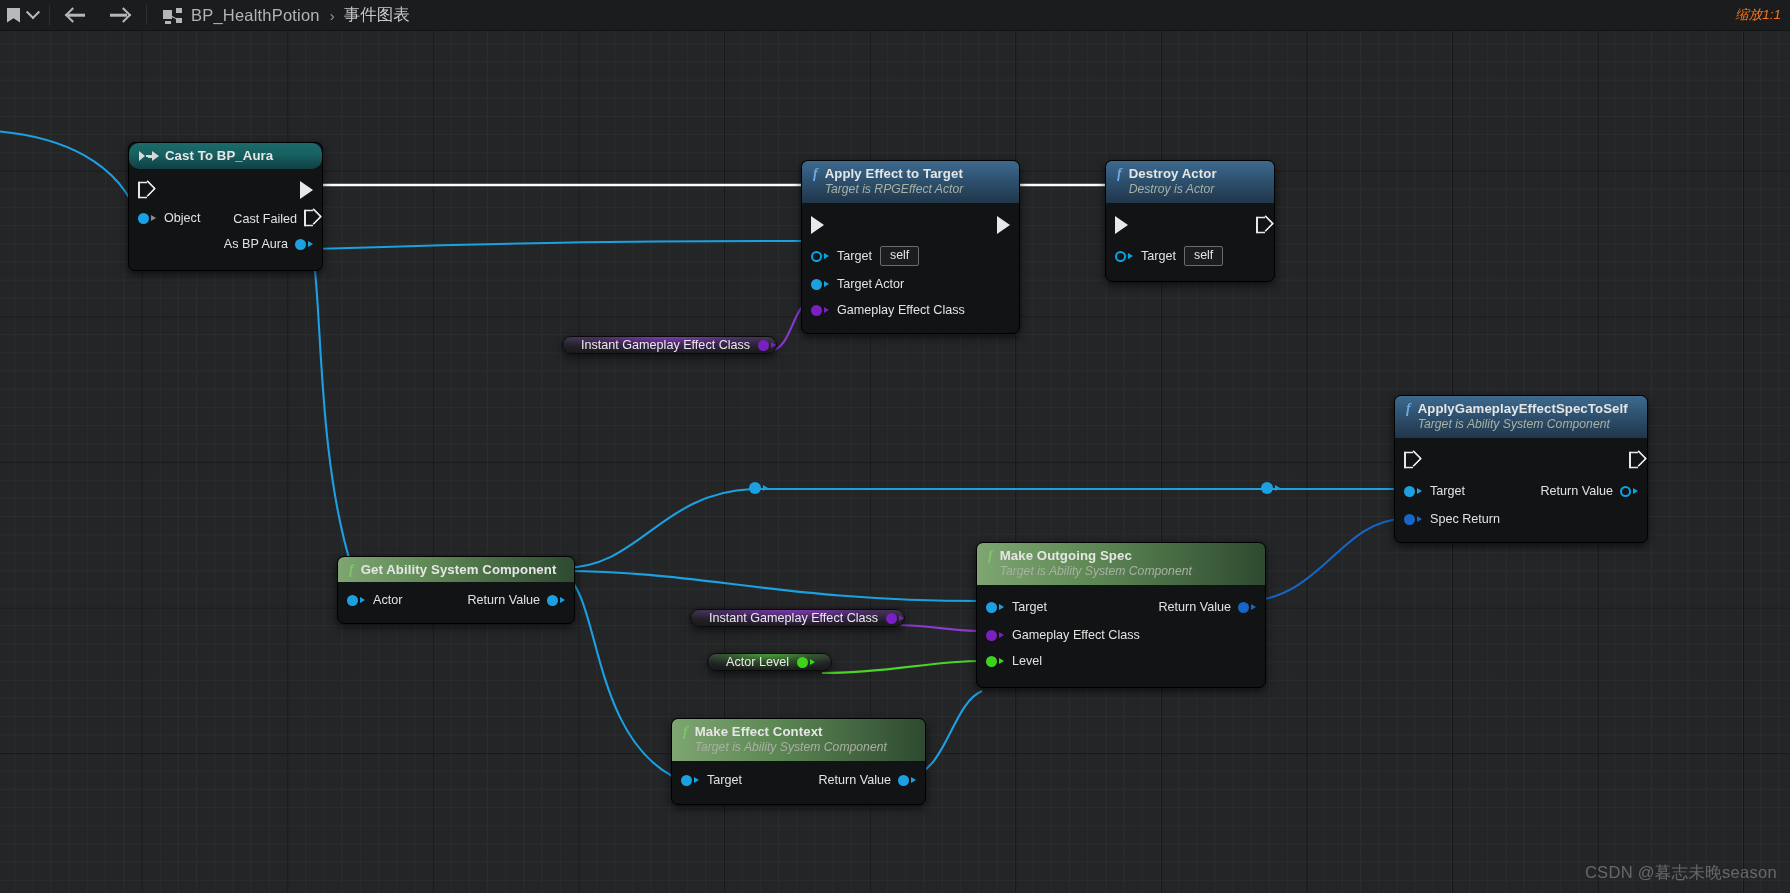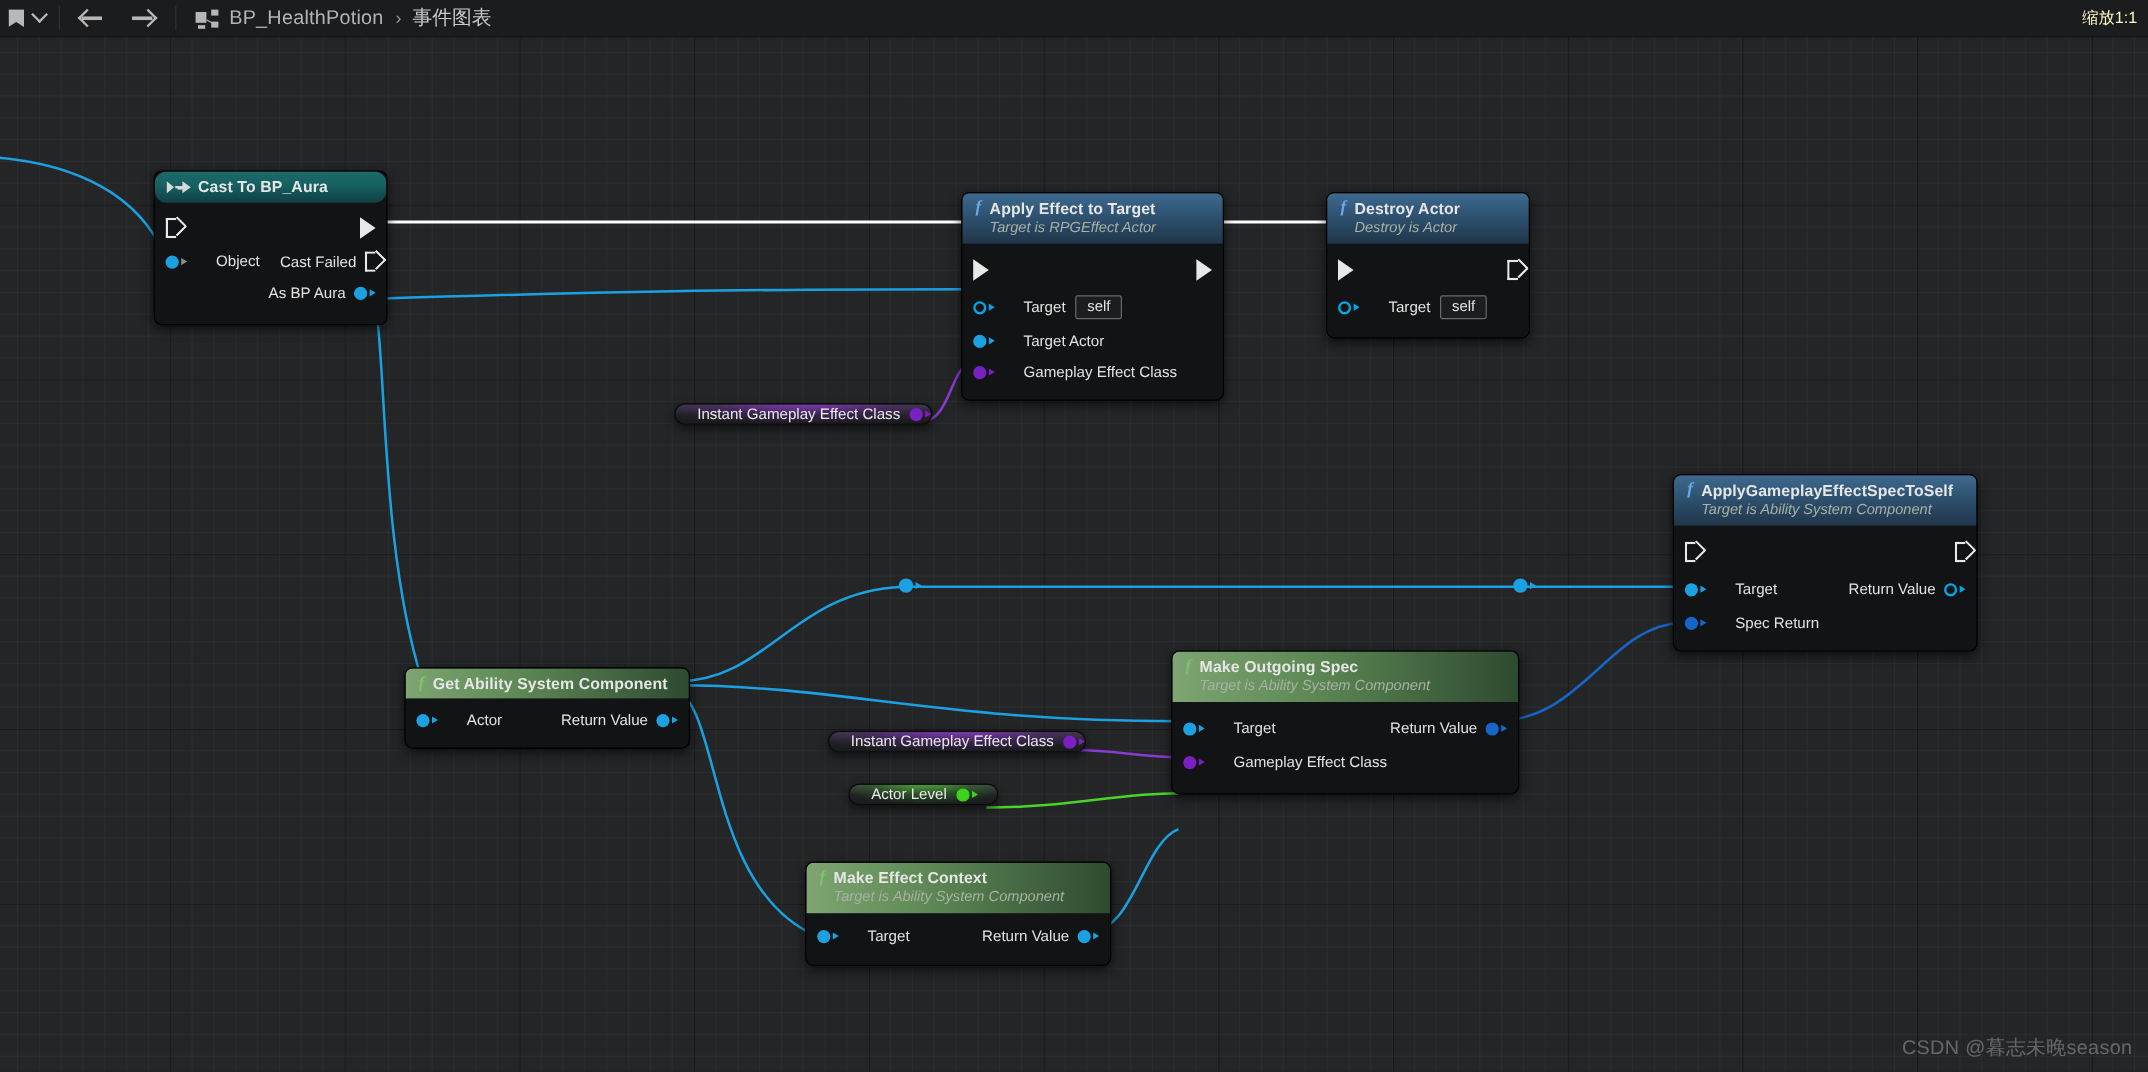--- a/index.html
+++ b/index.html
@@ -41,21 +41,21 @@
   .graph-ico i{ position:absolute; background:#b6b6b6; display:block; }
   .gi-big{ left:1px; top:3px; width:9px; height:9px; }
   .gi-s1{ left:14px; top:1px; width:6px; height:5px; }
   .gi-s2{ left:14px; top:11px; width:6px; height:5px; }
   .gi-s3{ left:3px; top:14px; width:6px; height:3px; }
   .gi-line{ position:absolute; left:10px; top:9px; width:6px; height:1px; background:#8a8a8a; transform:rotate(28deg); transform-origin:left center;}
   #bc-title{ color:#b4b4b4; font-size:16.5px; letter-spacing:.2px; }
   #bc-sep{ color:#9a9a9a; font-size:15px; margin:0 9px 0 10px; font-weight:300; }
   #bc-graph{ color:#c9c9c9; font-size:16.5px; }
   #zoom-label{ position:absolute; right:9px; top:50%; transform:translateY(-50%);
-     color:#fef9c3; font-size:13.5px; }
+     color:#f97316; font-size:13.5px;font-style:italic; }
 
   
   #canvas{
     position:absolute; left:0; top:31px; width:1790px; height:862px;
     background-color:#242527;
     background-image:
       linear-gradient(to right, rgba(255,255,255,.030) 1px, transparent 1px),
       linear-gradient(to bottom, rgba(255,255,255,.030) 1px, transparent 1px),
       linear-gradient(to right, rgba(0,0,0,.45) 1px, transparent 1px),
       linear-gradient(to bottom, rgba(0,0,0,.45) 1px, transparent 1px);
@@ -100,21 +100,21 @@
   .node-body{ position:relative; padding:6px 0 10px 0; }
 
   
   .pinrow{ position:relative; height:26px; display:flex; align-items:center; }
   .pin-l{ position:absolute; left:9px; top:50%; transform:translateY(-50%); display:flex; align-items:center;}
   .pin-r{ position:absolute; right:9px; top:50%; transform:translateY(-50%); display:flex; align-items:center;}
   .pdot{ width:11px; height:11px; border-radius:50%; flex:none; }
   .pdot.hollow{ background:transparent; border:2.4px solid #00a6e8; width:11px;height:11px;}
   .parrow{ width:0;height:0;border-left:5px solid #8d8d8d;border-top:3.5px solid transparent;border-bottom:3.5px solid transparent; margin-left:2px;}
   .plabel{ color:#e2e2e2; font-size:12.6px; white-space:nowrap;}
-  .pin-l .plabel{ margin-left:24px; }
+  .pin-l .plabel{ margin-left:8px; }
   .pin-r .plabel{ margin-right:7px; }
   .exec{ width:0;height:0; border-left:13px solid #e8e8e8; border-top:9px solid transparent; border-bottom:9px solid transparent; }
   .exec.empty{ width:9px; height:17px; border:none; position:relative;}
   .exec.empty::before{
      content:""; position:absolute; inset:0;
      border-left:2.2px solid #e8e8e8; border-top:2.2px solid #e8e8e8; border-bottom:2.2px solid #e8e8e8;
      border-right:none; border-radius:1px 0 0 1px;
   }
   .exec.empty::after{
      content:""; position:absolute; right:-6px; top:1.1px; width:9.5px;height:9.5px;
@@ -435,20 +435,27 @@
           <span class="parrow" style="border-left-color:#1566c8;"></span>
         </span>
       </div>
       <div class="pinrow">
         <span class="pin-l">
           <span class="pdot" style="background:#7a1fc2;"></span>
           <span class="parrow" style="border-left-color:#7a1fc2;"></span>
           <span class="plabel">Gameplay Effect Class</span>
         </span>
       </div>
+      <div class="pinrow">
+        <span class="pin-l">
+          <span class="pdot" style="background:#3bd41b;"></span>
+          <span class="parrow" style="border-left-color:#3bd41b;"></span>
+          <span class="plabel">Level</span>
+        </span>
+      </div>
     </div>
   </div>
 
   <div class="pillnode purple" style="left:690px; top:578px; width:215px;">
     <span class="pilltext">Instant Gameplay Effect Class</span>
     <span class="pillpin">
       <span class="pdot" style="background:#7a1fc2;"></span>
       <span class="parrow" style="border-left-color:#7a1fc2;"></span>
     </span>
   </div>

